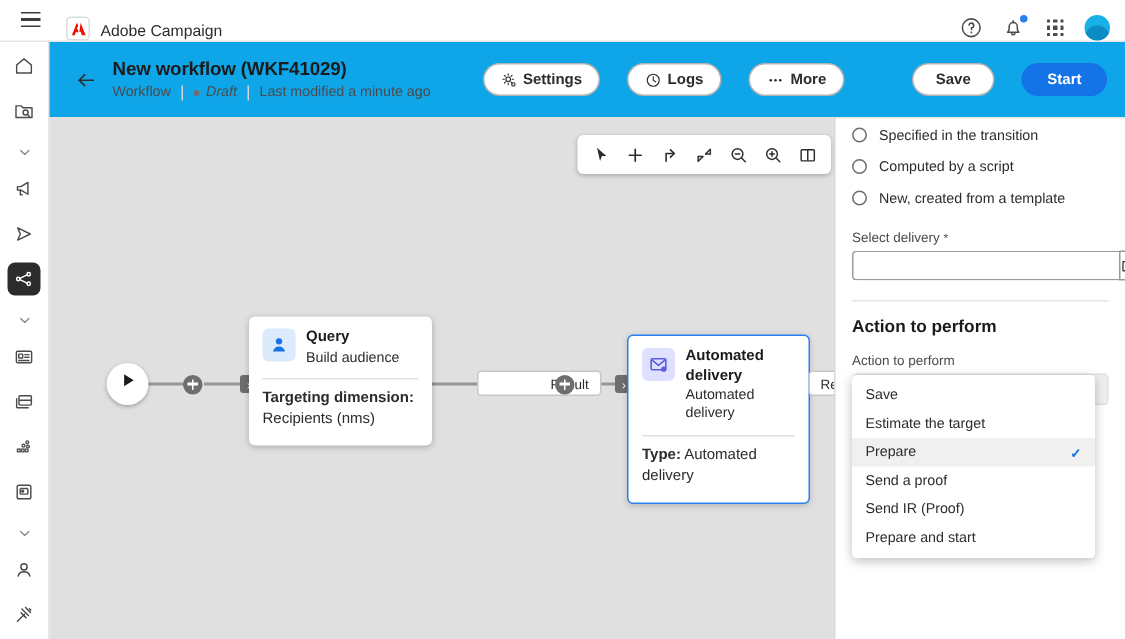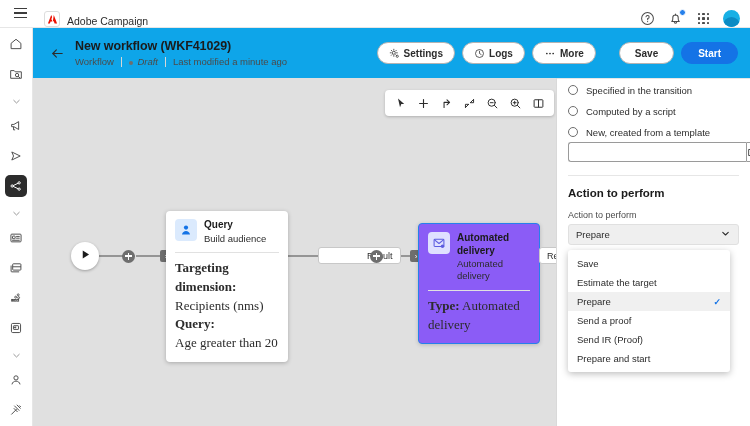--- a/index.html
+++ b/index.html
@@ -53,21 +53,21 @@
     position: absolute; top: 28px; left: 33px; width: 717px; height: 50px;
     background: #0ea5e9; display: flex; align-items: center; padding: 0 12px 0 14px;
   }
   .back-arrow { width: 20px; height: 20px; display:flex; align-items:center; justify-content:center; cursor:pointer; color:#2c2c2c; flex:none; }
   .hdr-text { margin-left: 8px; }
   .hdr-title { font-size: 12.5px; font-weight: bold; color: #1b1b1b; letter-spacing: -0.1px; }
   .hdr-sub { display: flex; align-items: center; gap: 7px; margin-top: 3px; font-size: 9.5px; color: #4b4b4b; }
   .hdr-sub .sep { width: 1px; height: 10px; background: #d6d6d6; }
   .status-dot { width: 4.5px; height: 4.5px; border-radius: 50%; background: #6e6e6e; display:inline-block; margin-right: 4px; }
   .draft { font-style: italic; }
-  .hdr-actions { margin-left: auto; display: flex; align-items: flex-start; gap: 7px; }
+  .hdr-actions { margin-left: auto; display: flex; align-items: flex-start; gap: 18px; }
   .btn {
     height: 22px; border: 1px solid #b3b3b3; border-radius: 11px; background: #fff;
     font-size: 10px; color: #2c2c2c; display: flex; align-items: center; gap: 4px;
     padding: 0 11px; cursor: pointer; font-weight: bold; white-space: nowrap;
   }
   .btn.plain { font-weight: bold; padding: 0 15px; }
   .btn.cta { background: #1473e6; border-color: #1473e6; color: #fff; padding: 0 16px; }
   .btn svg { display:block; }
   .hdr-gap { width: 9px; }
 
@@ -104,29 +104,29 @@
   }
   .result-chip {
     position: absolute; top: 169px; height: 17px; background: #fff; border: 1px solid #c8c8c8;
     border-radius: 3px; font-size: 9px; color: #2c2c2c; display:flex; align-items:center; padding: 0 7px; cursor: pointer;
   }
 
   .node-card {
     position: absolute; background: #fff; border-radius: 4px; box-shadow: 0 1px 4px rgba(0,0,0,0.25);
     padding: 8px 9px 9px 9px; cursor: pointer;
   }
-  .node-card.selected { border: 1.5px solid #2680eb; background:#8b5cf6; box-shadow: 0 1px 4px rgba(0,0,0,0.18); }
+  .node-card.selected { border: 1.5px solid #2680eb; background:#ffffff; box-shadow: 0 1px 4px rgba(0,0,0,0.18); }
   .node-head { display:flex; align-items:flex-start; gap: 7px; }
   .node-icon { width: 22px; height: 22px; border-radius: 4px; display:flex; align-items:center; justify-content:center; flex:none; }
   .node-icon.blue { background: #dbeafd; }
   .node-icon.violet { background: #dfe0ff; }
   .node-title { font-size: 10px; font-weight: bold; color: #1b1b1b; line-height: 1.25; }
   .node-subtitle { font-size: 9.5px; color: #2c2c2c; line-height: 1.3; margin-top: 1px; }
   .node-div { height: 1px; background: #e1e1e1; margin: 7px 0 6px 0; }
-  .node-prop { font-size: 13px; color: #2c2c2c; line-height: 1.45; font-family: Liberation Serif, serif; }
+  .node-prop { font-size: 10px; color: #2c2c2c; line-height: 1.45; }
   .node-prop b { font-weight: bold; }
 
   
   .panel {
     position: absolute; top: 78px; left: 556px; width: 194px; height: 348px;
     background: #fff; border-left: 1px solid #d9d9d9; overflow: hidden;
   }
   .panel-inner { padding: 0 11px; }
   .radio-row { display: flex; align-items: center; gap: 8px; height: 20px; margin-top: 1px; cursor: pointer; }
   .radio {
@@ -386,24 +386,20 @@
           </div>
           <div>
             <div class="node-title">Query</div>
             <div class="node-subtitle">Build audience</div>
           </div>
         </div>
         <div class="node-div"></div>
         <div class="node-prop">
           <b>Targeting dimension:</b><br>
           <span>Recipients (nms)</span>
-        </div>
-        <div class="node-prop">
-          <b>Query:</b><br>
-          <span>Age greater than 20</span>
         </div>
       </div>
 
       <div class="result-chip" style="left:285px;padding-left:48px;">Result</div>
       <div class="plus-node" style="left:337px;"></div>
       <div class="arrow-node" style="left:377px;">›</div>
 
       <div class="node-card selected" style="left:385px; top:145px; width:122px;">
         <div class="node-head">
           <div class="node-icon violet">
@@ -482,20 +478,23 @@
       </div>
       <div class="radio-row">
         <span class="radio"></span>
         <span class="radio-label">Computed by a script</span>
       </div>
       <div class="radio-row">
         <span class="radio"></span>
         <span class="radio-label">New, created from a template</span>
       </div>
 
+      <div class="field-label">
+        <span>Select delivery</span> <span class="req">*</span>
+      </div>
       <div class="input-row">
         <input class="text-input" type="text" value="" style="">
         <div class="input-btn">
           <svg width="11" height="11" viewBox="0 0 16 16" fill="none" stroke="#2c2c2c" stroke-width="1.2" stroke-linejoin="round">
               <path d="M2.4 3.6h4.2l1 1.2h6v7.6H2.4z"></path>
               <circle cx="9.4" cy="9.2" r="2"></circle>
               <path d="M10.9 10.7 12.6 12.4" stroke-linecap="round"></path>
             </svg>
         </div>
       </div>

